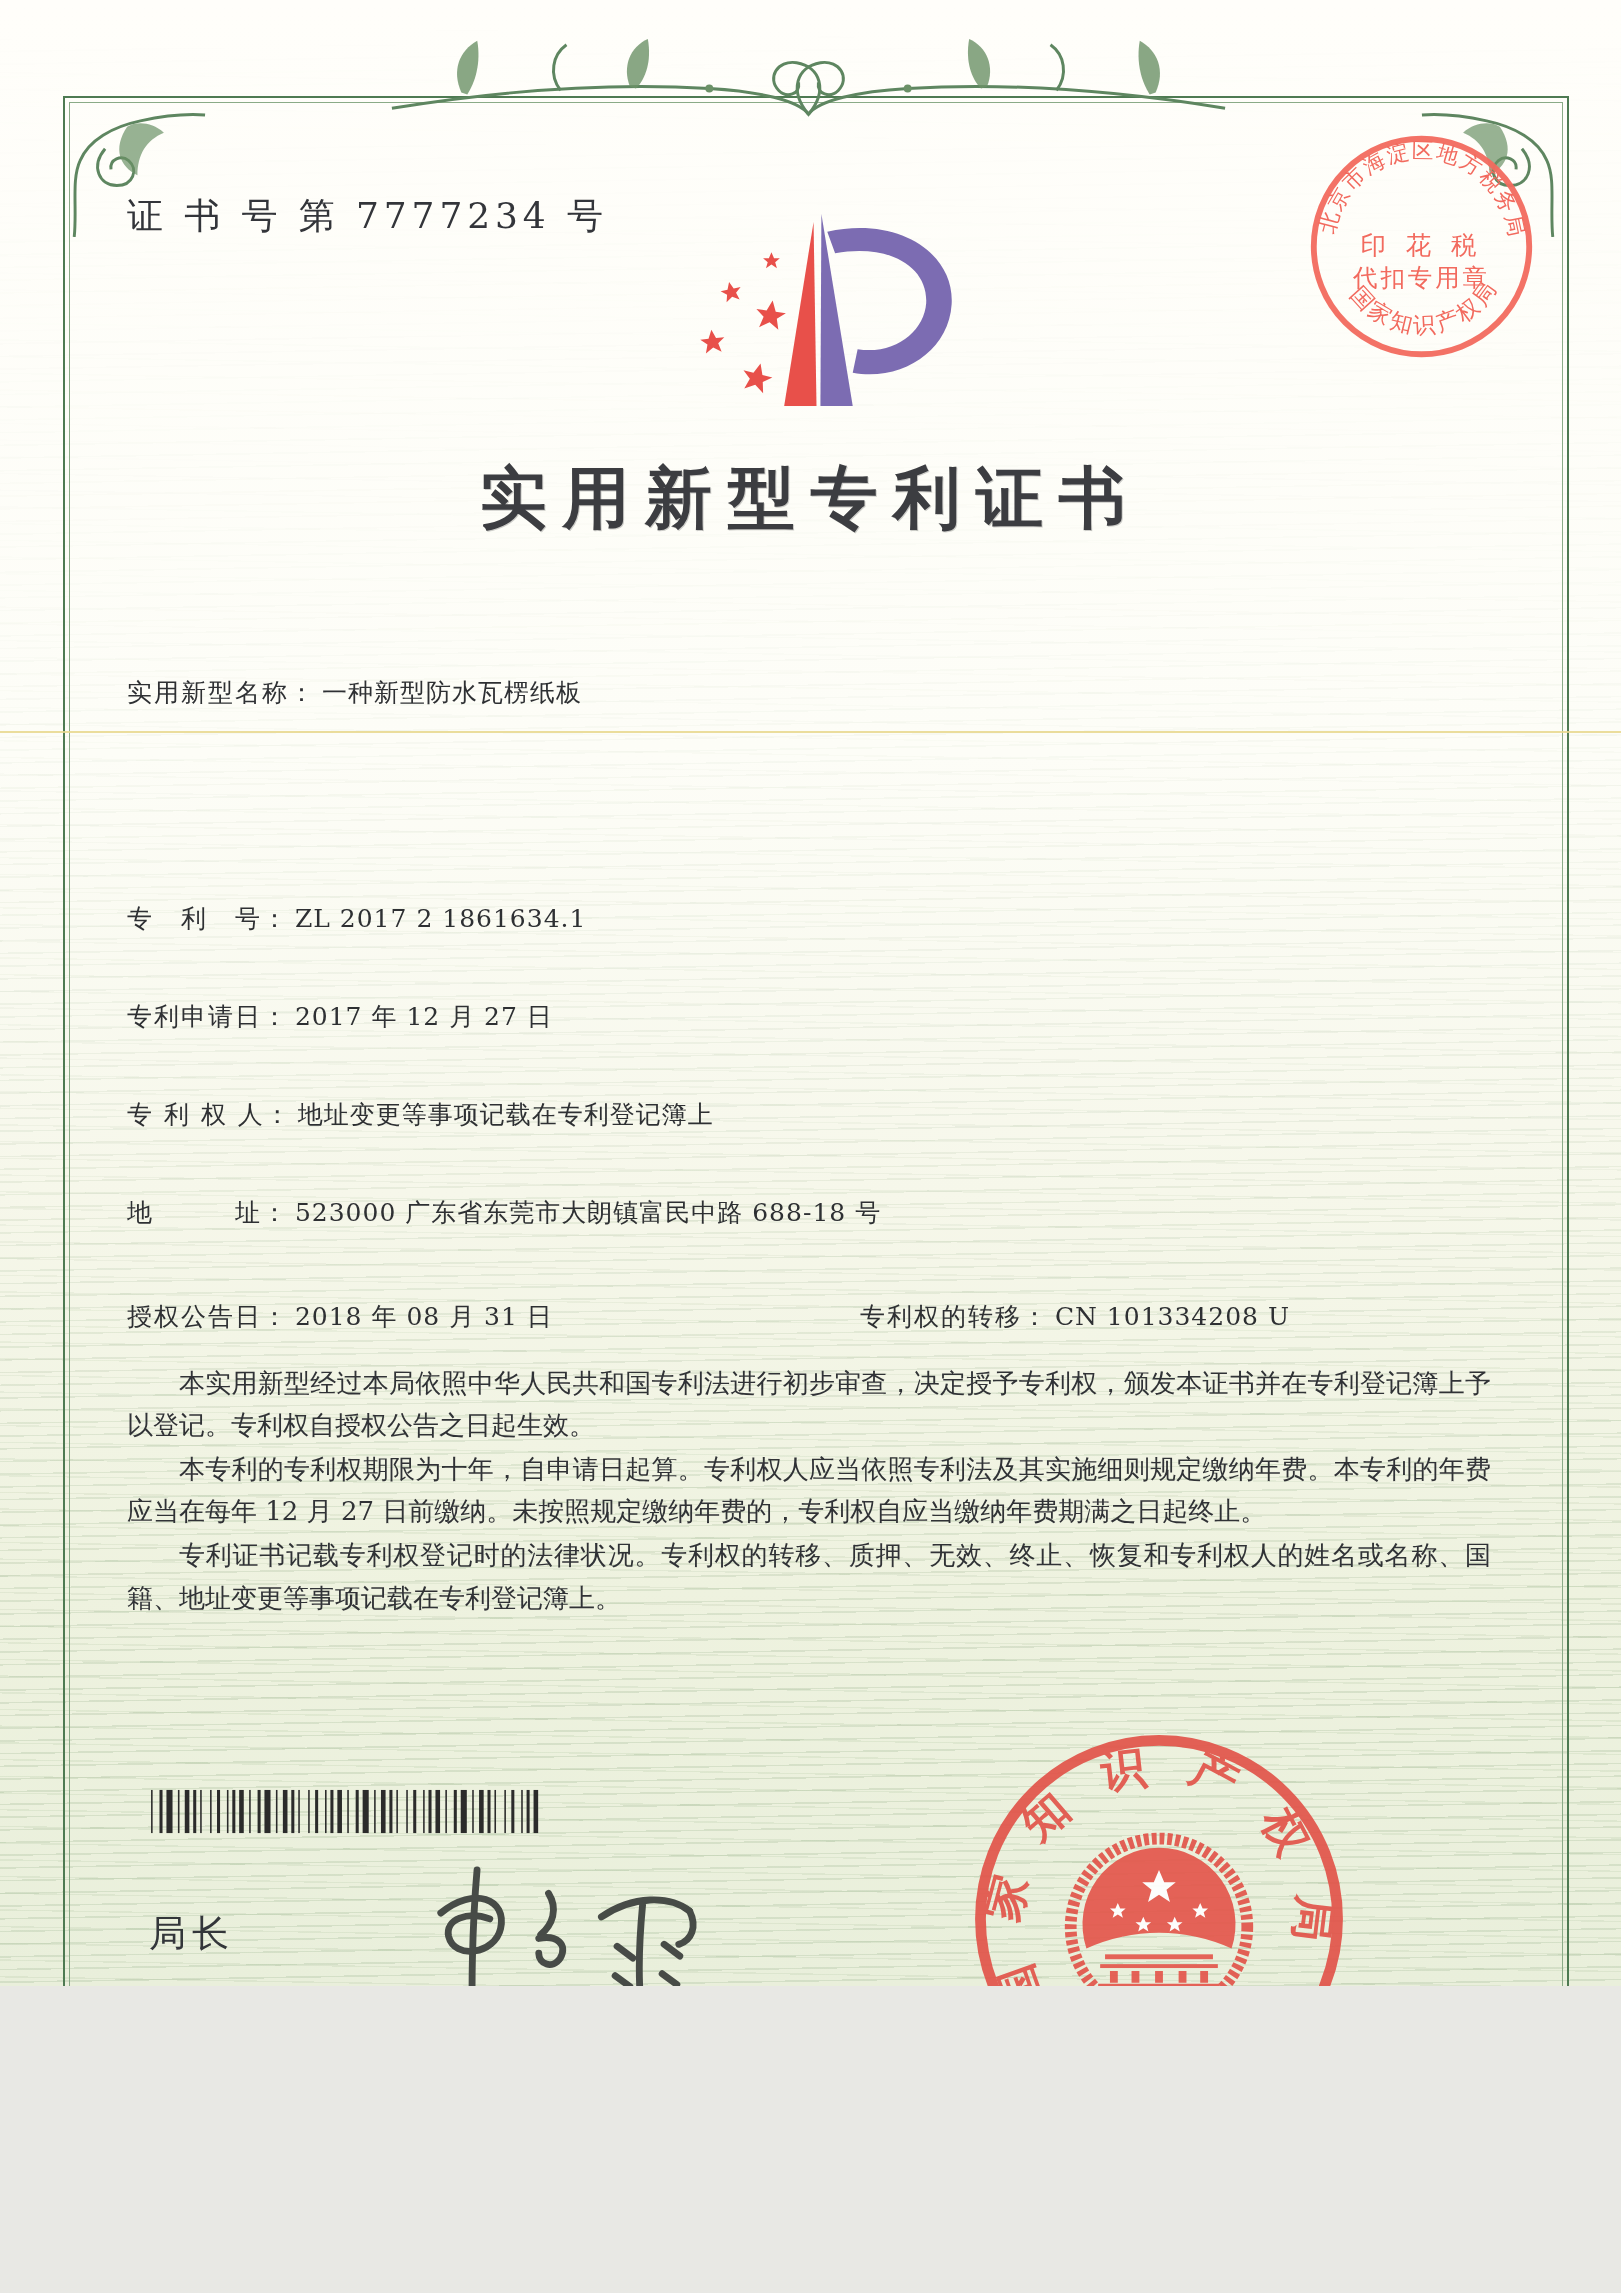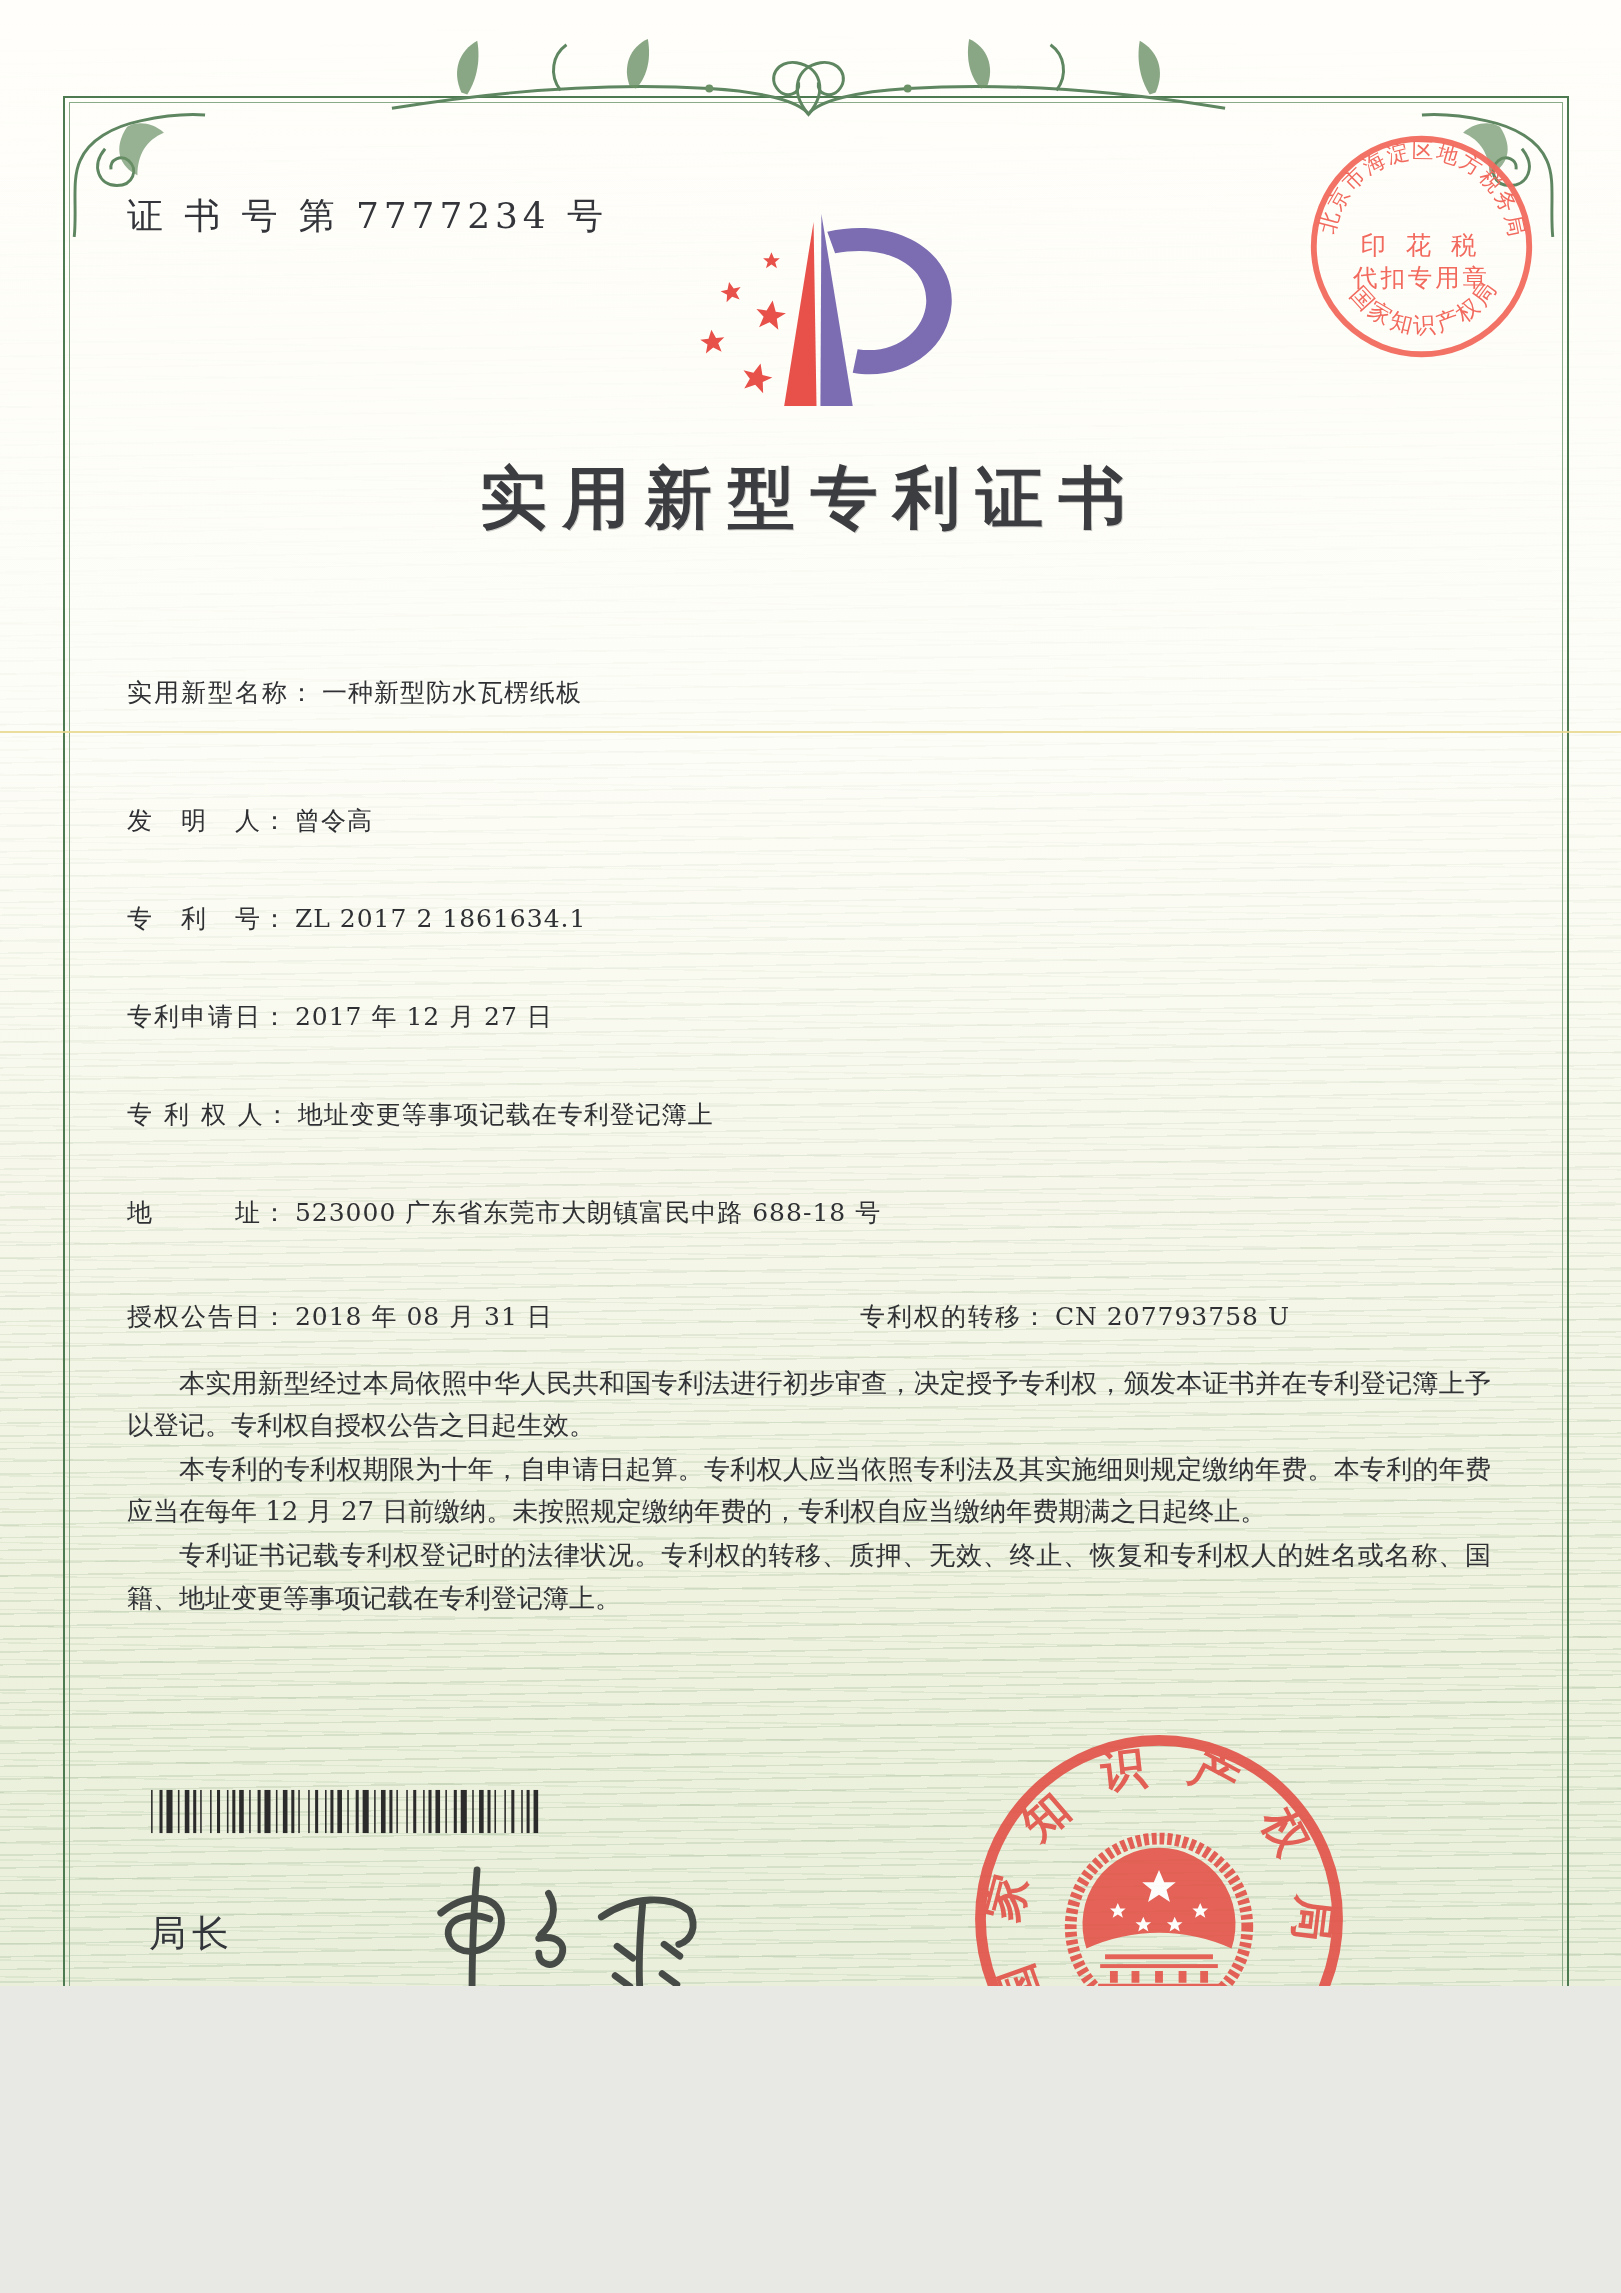--- a/index.html
+++ b/index.html
@@ -136,39 +136,36 @@
     </text>
   </svg>
 
   <div class="doc-title">实用新型专利证书</div>
 
   <div class="gold-line"></div>
 
   <div class="field-row" style="top:676px">
     <span class="lab">实用新型名称：</span><span class="val">一种新型防水瓦楞纸板</span>
   </div>
-  <div class="field-row" style="top:804px">
-    <span class="lab">发　明　人：</span><span class="val">曾令高</span>
-  </div>
   <div class="field-row" style="top:902px">
     <span class="lab">专　利　号：</span><span class="val">ZL 2017 2 1861634.1</span>
   </div>
   <div class="field-row" style="top:1000px">
     <span class="lab">专利申请日：</span><span class="val">2017 年 12 月 27 日</span>
   </div>
   <div class="field-row" style="top:1098px">
     <span class="lab">专 利 权 人：</span><span class="val">地址变更等事项记载在专利登记簿上</span>
   </div>
   <div class="field-row" style="top:1196px">
     <span class="lab">地　　　址：</span><span class="val">523000 广东省东莞市大朗镇富民中路 688-18 号</span>
   </div>
   <div class="field-row" style="top:1300px">
     <span class="lab">授权公告日：</span><span class="val">2018 年 08 月 31 日</span>
     <span class="grant-no">
-      <span class="lab">专利权的转移：</span><span class="val">CN 207793758 U</span>
+      <span class="lab">专利权的转移：</span><span class="val">CN 101334208 U</span>
     </span>
   </div>
 
   <div class="body-text">
     <p>本实用新型经过本局依照中华人民共和国专利法进行初步审查，决定授予专利权，颁发本证书并在专利登记簿上予以登记。专利权自授权公告之日起生效。</p>
     <p>本专利的专利权期限为十年，自申请日起算。专利权人应当依照专利法及其实施细则规定缴纳年费。本专利的年费应当在每年 12 月 27 日前缴纳。未按照规定缴纳年费的，专利权自应当缴纳年费期满之日起终止。</p>
     <p>专利证书记载专利权登记时的法律状况。专利权的转移、质押、无效、终止、恢复和专利权人的姓名或名称、国籍、地址变更等事项记载在专利登记簿上。</p>
   </div>
 
   <div class="barcode-wrap">

